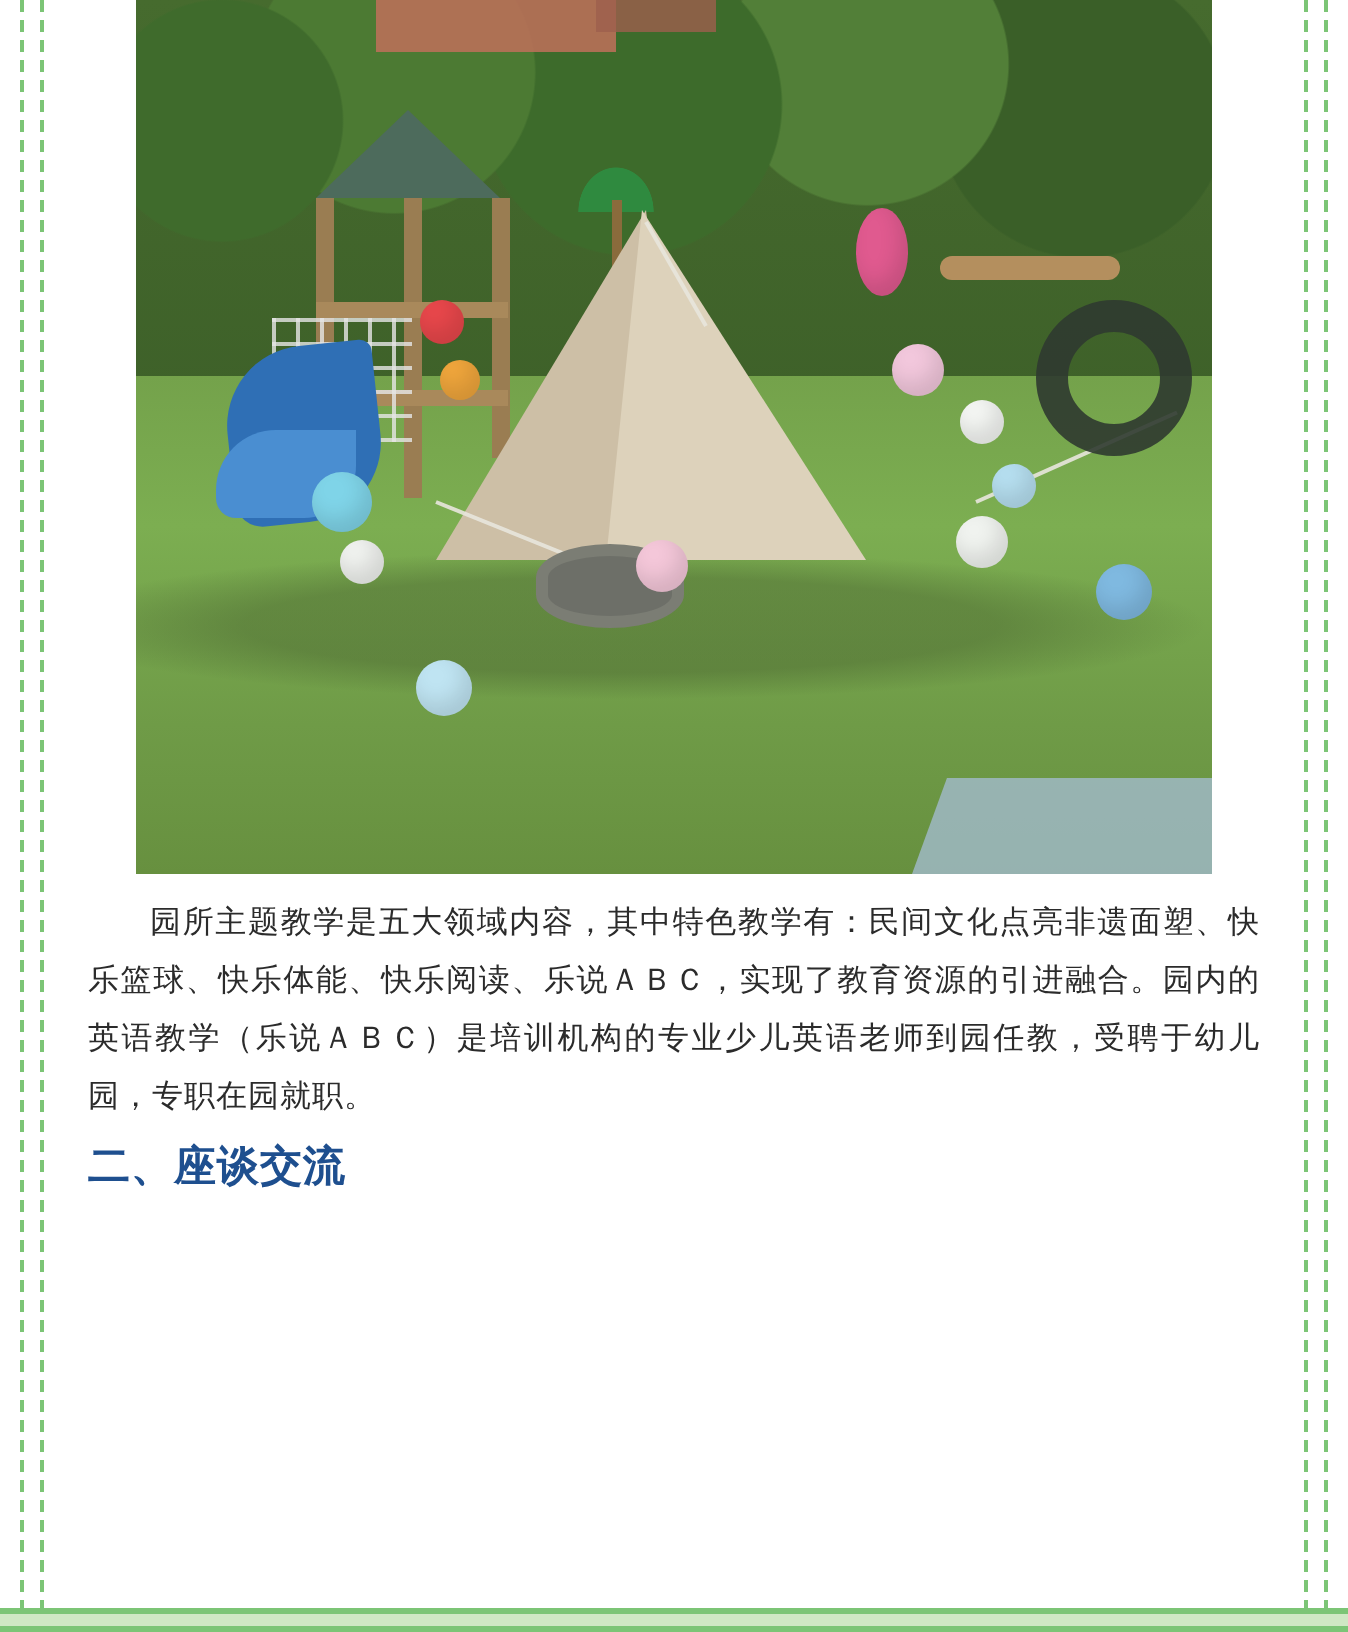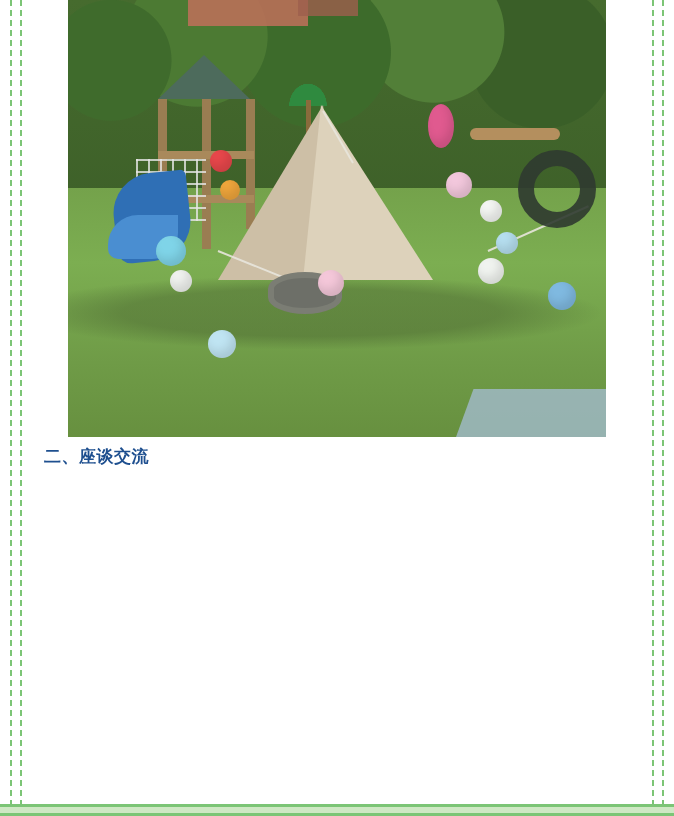--- a/index.html
+++ b/index.html
@@ -244,21 +244,21 @@
     font-size: 15.5px;
     line-height: 29px;
     color: #2b2b2b;
     margin: 10px 0 0 0;
     text-align: justify;
     text-indent: 2em;
     letter-spacing: .5px;
   }
   h2.section-heading {
     font-family: "Liberation Serif", serif;
-    font-size: 17px;
+    font-size: 21px;
     line-height: 28px;
     color: #1e4f8f;
     font-weight: bold;
     margin: 6px 0 0 0;
     letter-spacing: .5px;
   }
 </style>
 </head>
 <body>
 
@@ -319,20 +319,21 @@
         <span class="balloon" style="left:480px; top:282px; width:28px; height:28px; background:#7fb9e0;"></span>
         <span class="balloon" style="left:360px; top:104px; width:26px; height:44px; background:#e05a8f; border-radius:50%;"></span>
         <span class="balloon" style="left:142px; top:150px; width:22px; height:22px; background:#e8474b;"></span>
         <span class="balloon" style="left:152px; top:180px; width:20px; height:20px; background:#f0a63c;"></span>
 
         <span class="bench"></span>
         <span class="tire"></span>
       </div>
     </div>
 
+    <p class="body-text">园所主题教学是五大领域内容，其中特色教学有：民间文化点亮非遗面塑、快乐篮球、快乐体能、快乐阅读、乐说ＡＢＣ，实现了教育资源的引进融合。园内的英语教学（乐说ＡＢＣ）是培训机构的专业少儿英语老师到园任教，受聘于幼儿园，专职在园就职。</p>
 
     <h2 class="section-heading">二、座谈交流</h2>
 
 
   </div>
 
   <div class="bottom-bar">
     <span class="inner"></span>
   </div>
 </div>

